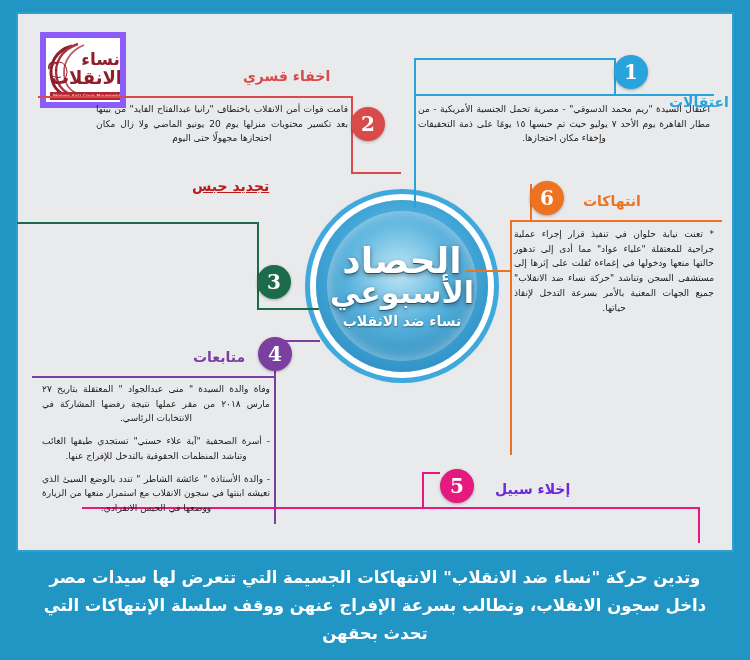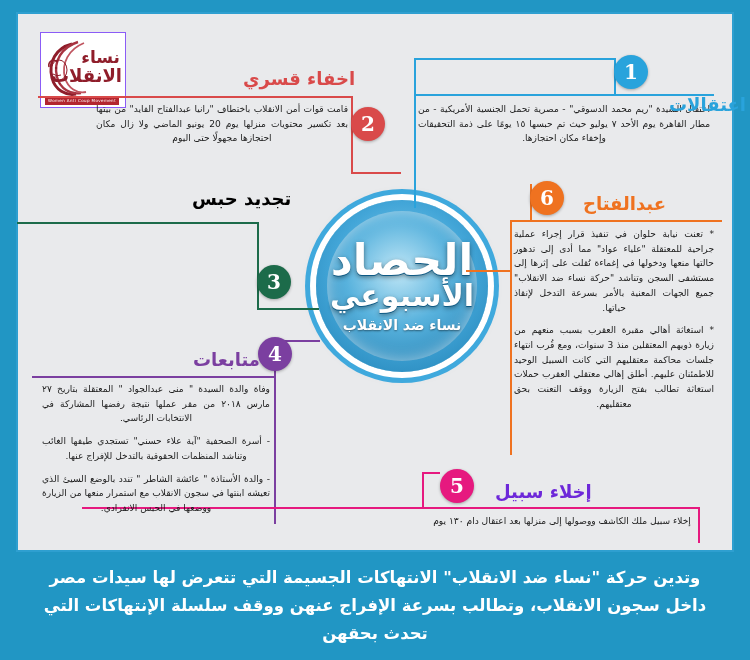--- a/index.html
+++ b/index.html
@@ -12,22 +12,22 @@
 
   
   .panel{
     position:absolute;left:16px;top:12px;width:718px;height:540px;
     background:#e9eaec;border:2px solid #2e9fd0;box-sizing:border-box;
   }
 
   
   .logo-box{
     position:absolute;left:22px;top:18px;width:86px;height:76px;
-    background:#ffffff;border:1px solid #8b5cf6;box-sizing:border-box;
-    display:flex;flex-direction:column;align-items:center;justify-content:center;
+    background:#ffffff;border:6px solid #8b5cf6;box-sizing:border-box;
+    display:flex;flex-direction:column;align-items:center;justify-content:flex-end;
     overflow:hidden;
   }
   .logo-art{position:relative;width:82px;height:60px;}
   .logo-art svg{position:absolute;left:0;top:0;}
   .logo-w1{
     position:absolute;right:4px;top:9px;color:#8f1d2a;
     font-size:17px;font-weight:bold;line-height:1;letter-spacing:-1px;
   }
   .logo-w2{
     position:absolute;right:2px;top:27px;color:#8f1d2a;
@@ -49,37 +49,37 @@
   .center-inner{
     position:absolute;inset:11px;border-radius:50%;
     background:radial-gradient(circle at 48% 40%, #bfe6f6 0%, #58b2dd 45%, #1c79ad 100%);
     display:flex;flex-direction:column;align-items:center;justify-content:center;
     box-shadow:inset 0 0 16px rgba(255,255,255,.55);
   }
   .center-l1,.center-l2{
     color:#ffffff;font-weight:bold;line-height:1.02;
     text-shadow:0 1px 0 #0e5a85,0 2px 5px rgba(0,0,0,.45);
   }
-  .center-l1{font-size:43px;}
+  .center-l1{font-size:36px;}
   .center-l2{font-size:30px;margin-top:-2px;}
   .center-l3{
     color:#ffffff;font-weight:bold;font-size:14px;margin-top:5px;
     text-shadow:0 1px 2px rgba(0,0,0,.45);
   }
 
   
   .badge{
     position:absolute;width:34px;height:34px;border-radius:50%;
     color:#fff;font-weight:bold;font-size:20px;
     display:flex;align-items:center;justify-content:center;
     font-family:"DejaVu Serif","Liberation Serif",serif;
     box-shadow:0 1px 3px rgba(0,0,0,.3);z-index:4;
   }
   .sec-title{
-    position:absolute;font-size:18px;font-weight:bold;z-index:4;white-space:nowrap;
+    position:absolute;font-size:14px;font-weight:bold;z-index:4;white-space:nowrap;
   }
   .body-txt{
     position:absolute;font-size:9.1px;line-height:1.62;color:#1b1b1b;
     text-align:justify;text-align-last:center;z-index:3;
   }
   .body-txt p{margin:0 0 8px 0;}
   .body-txt p:last-child{margin-bottom:0;}
   .rule{position:absolute;z-index:2;}
   .vline{position:absolute;z-index:2;}
 
@@ -130,32 +130,31 @@
     <div class="sec-title" style="left:651px;top:53px;color:#29a3dc;margin-top:27px;">اعتقالات</div>
     <div class="rule" style="left:396px;top:80px;width:300px;height:2px;background:#29a3dc;"></div>
     <div class="vline" style="left:596px;top:44px;width:2px;height:38px;background:#29a3dc;"></div>
     <div class="rule" style="left:396px;top:44px;width:200px;height:2px;background:#29a3dc;"></div>
     <div class="vline" style="left:396px;top:44px;width:2px;height:150px;background:#29a3dc;"></div>
     <div class="body-txt" style="left:400px;top:88px;width:292px;">
       <p>اعتقال السيدة "ريم محمد الدسوقي" - مصرية تحمل الجنسية الأمريكية - من مطار القاهرة يوم الأحد ٧ يوليو حيث تم حبسها ١٥ يومًا على ذمة التحقيقات وإخفاء مكان احتجازها.</p>
     </div>
 
     <div class="badge" style="left:512px;top:167px;background:#ef7220;">6</div>
-    <div class="sec-title" style="left:565px;top:179px;color:#ef7220;">عبدالفتاح</div>
+    <div class="sec-title" style="left:565px;top:179px;color:#ef7220;">انتهاكات</div>
     <div class="rule" style="left:492px;top:206px;width:212px;height:2px;background:#ef7220;"></div>
     <div class="vline" style="left:512px;top:170px;width:2px;height:36px;background:#ef7220;"></div>
     <div class="vline" style="left:492px;top:206px;width:2px;height:235px;background:#ef7220;"></div>
     <div class="rule" style="left:448px;top:256px;width:46px;height:2px;background:#ef7220;"></div>
     <div class="body-txt" style="left:496px;top:213px;width:200px;">
       <p>* تعنت نيابة حلوان في تنفيذ قرار إجراء عملية جراحية للمعتقلة "علياء عواد" مما أدى إلى تدهور حالتها منعها ودخولها في إغماءة نُقلت على إثرها إلى مستشفى السجن وتناشد "حركة نساء ضد الانقلاب" جميع الجهات المعنية بالأمر بسرعة التدخل لإنقاذ حياتها.</p>
-      <p>* استغاثة أهالي مقبرة العقرب بسبب منعهم من زيارة ذويهم المعتقلين منذ 3 سنوات، ومع قُرب انتهاء جلسات محاكمة معتقليهم التي كانت السبيل الوحيد للاطمئنان عليهم. أطلق إهالي معتقلي العقرب حملات استغاثة تطالب بفتح الزيارة ووقف التعنت بحق معتقليهم.</p>
     </div>
 
     <div class="badge" style="left:239px;top:251px;background:#1c6b4a;">3</div>
-    <div class="sec-title" style="left:174px;top:174px;color:#000000;">تجديد حبس</div>
+    <div class="sec-title" style="left:174px;top:164px;color:#b91c1c;text-decoration:underline;">تجديد حبس</div>
     <div class="rule" style="left:-1px;top:208px;width:242px;height:2px;background:#1c6b4a;"></div>
     <div class="vline" style="left:239px;top:208px;width:2px;height:88px;background:#1c6b4a;"></div>
     <div class="rule" style="left:239px;top:294px;width:62px;height:2px;background:#1c6b4a;"></div>
 
     <div class="badge" style="left:240px;top:323px;background:#7b3fa0;">4</div>
     <div class="sec-title" style="left:175px;top:335px;color:#7b3fa0;">متابعات</div>
     <div class="rule" style="left:14px;top:362px;width:242px;height:2px;background:#7b3fa0;"></div>
     <div class="vline" style="left:256px;top:326px;width:2px;height:36px;background:#7b3fa0;"></div>
     <div class="vline" style="left:256px;top:362px;width:2px;height:148px;background:#7b3fa0;"></div>
     <div class="rule" style="left:256px;top:326px;width:46px;height:2px;background:#7b3fa0;"></div>
@@ -164,23 +163,20 @@
       <p>- أسرة الصحفية "آية علاء حسني" تستجدي طيفها الغائب وتناشد المنظمات الحقوقية بالتدخل للإفراج عنها.</p>
       <p>- والدة الأستاذة " عائشة الشاطر " تندد بالوضع السيئ الذي تعيشه ابنتها في سجون الانقلاب مع استمرار منعها من الزيارة ووضعها في الحبس الانفرادي.</p>
     </div>
 
     <div class="badge" style="left:422px;top:455px;background:#e6197f;">5</div>
     <div class="sec-title" style="left:477px;top:467px;color:#6d28d9;">إخلاء سبيل</div>
     <div class="rule" style="left:64px;top:493px;width:618px;height:2px;background:#e6197f;"></div>
     <div class="vline" style="left:404px;top:458px;width:2px;height:35px;background:#e6197f;"></div>
     <div class="rule" style="left:404px;top:458px;width:18px;height:2px;background:#e6197f;"></div>
     <div class="vline" style="left:680px;top:493px;width:2px;height:36px;background:#e6197f;"></div>
-    <div class="body-txt" style="left:408px;top:500px;width:272px;">
-      <p>إخلاء سبيل ملك الكاشف ووصولها إلى منزلها بعد اعتقال دام ١٣٠ يوم</p>
-    </div>
 
     <div class="center-wrap">
       <div class="center-ring"></div>
       <div class="center-inner">
         <div class="center-l1">الحصاد</div>
         <div class="center-l2">الأسبوعي</div>
         <div class="center-l3">نساء ضد الانقلاب</div>
       </div>
     </div>
 

